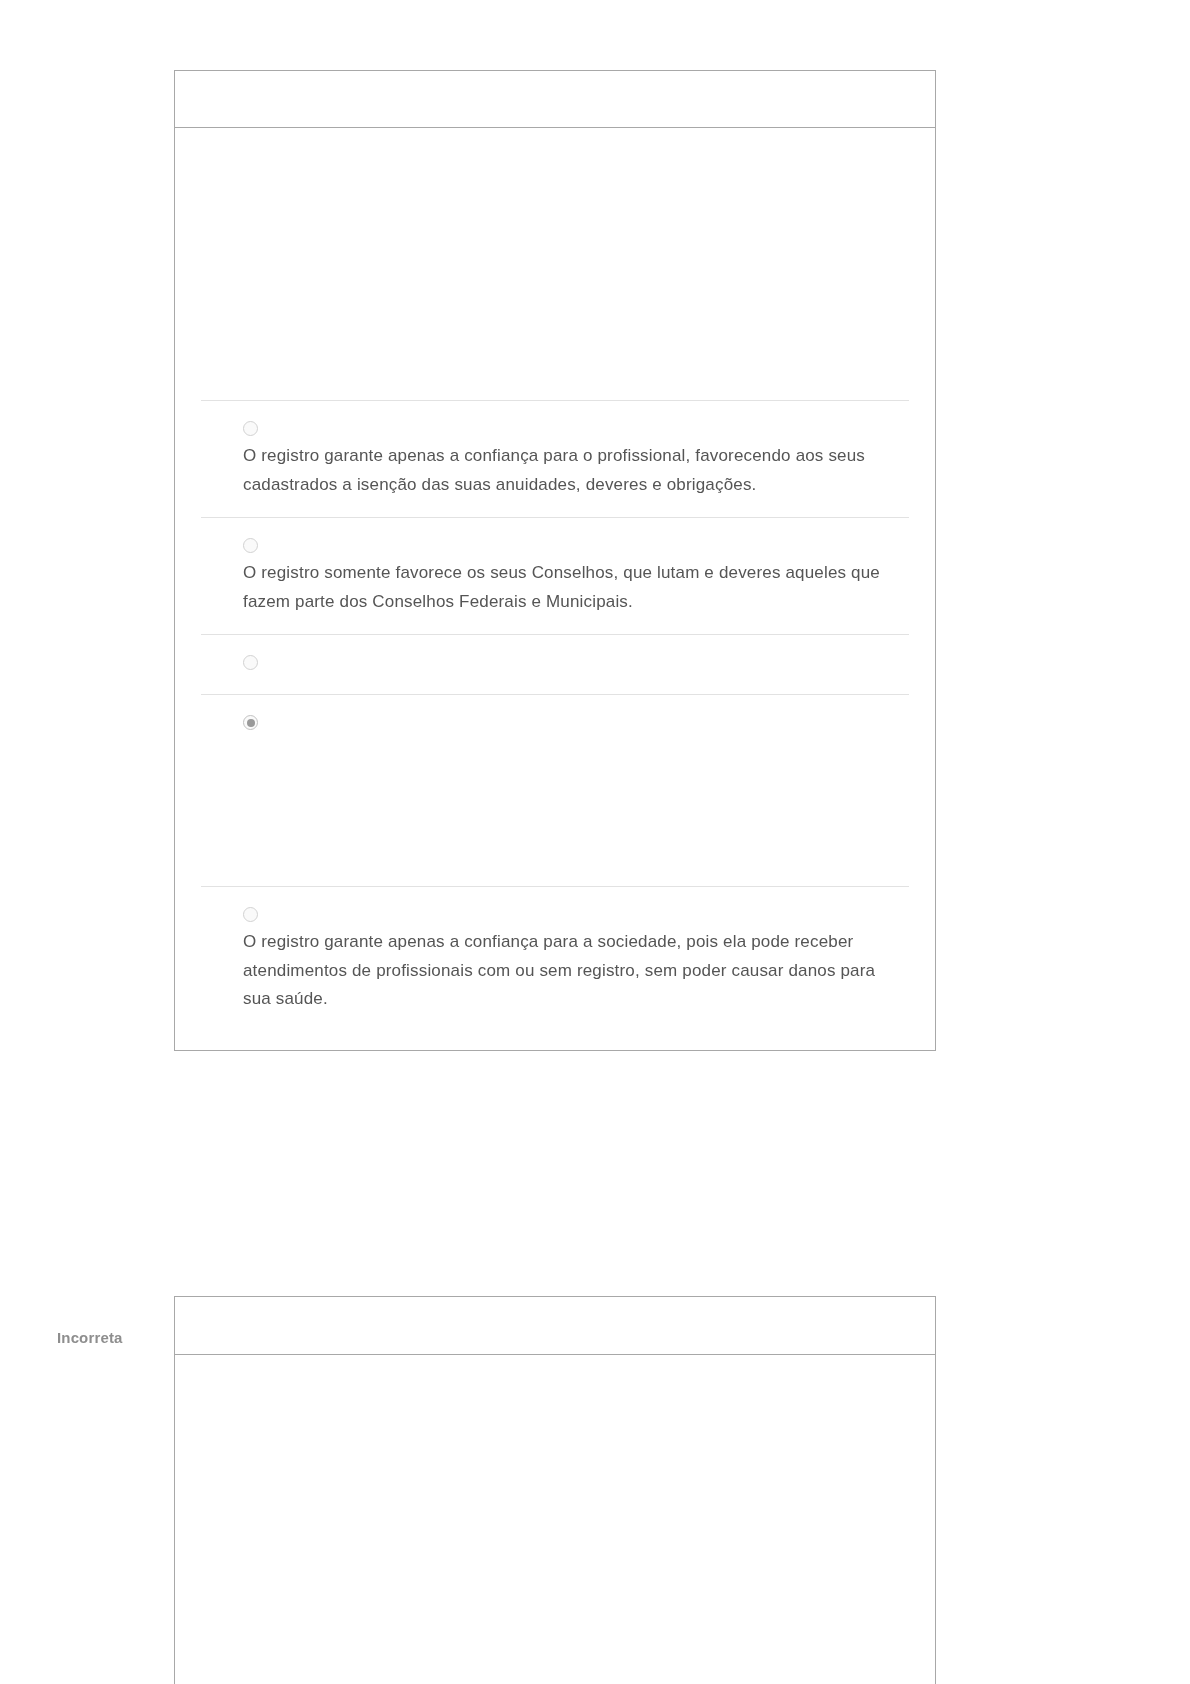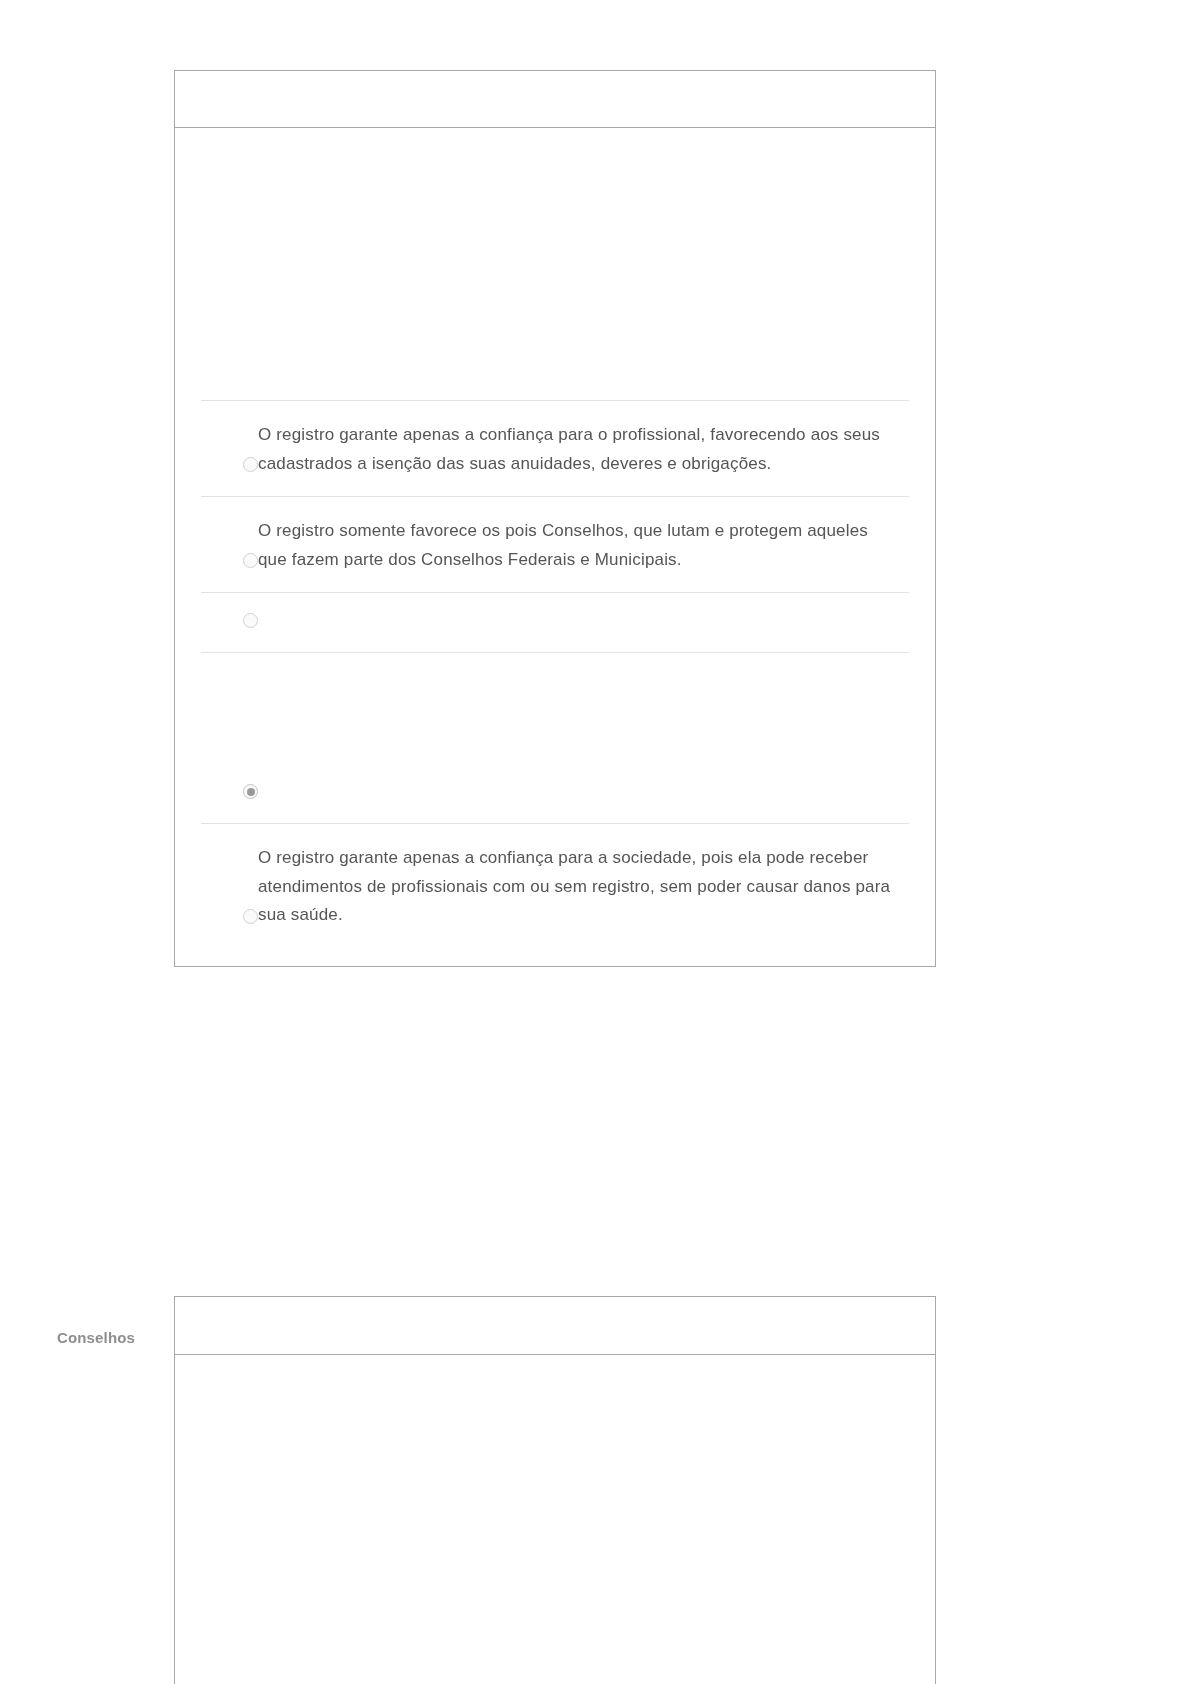--- a/index.html
+++ b/index.html
@@ -54,22 +54,22 @@
   }
 
   .option {
     border-top: 1px solid #e2e2e2;
     padding: 20px 0 18px 0;
     box-sizing: border-box;
   }
 
   .option-inner {
     display: flex;
-    align-items: flex-end;
-    flex-direction: row;
+    align-items: flex-start;
+    flex-direction: column;
     padding-left: 42px;
     position: relative;
   }
 
   .radio {
     width: 15px;
     height: 15px;
     border-radius: 50%;
     border: 1px solid #d2d2d2;
     background: #fafafa;
@@ -161,21 +161,21 @@
         <div class="option">
           <div class="option-inner">
             <span class="radio"></span>
             <span class="option-text">O registro garante apenas a confiança para o profissional, favorecendo aos seus cadastrados a isenção das suas anuidades, deveres e obrigações.</span>
           </div>
         </div>
 
         <div class="option">
           <div class="option-inner">
             <span class="radio"></span>
-            <span class="option-text">O registro somente favorece os pois Conselhos, que lutam e protegem aqueles que fazem parte dos Conselhos Federais e Municipais.</span>
+            <span class="option-text">O registro somente favorece os seus Conselhos, que lutam e deveres aqueles que fazem parte dos Conselhos Federais e Municipais.</span>
           </div>
         </div>
 
         <div class="option">
           <div class="option-inner">
             <span class="radio"></span>
           </div>
         </div>
 
         <div class="option blank">
@@ -189,20 +189,20 @@
           <div class="option-inner">
             <span class="radio"></span>
             <span class="option-text">O registro garante apenas a confiança para a sociedade, pois ela pode receber atendimentos de profissionais com ou sem registro, sem poder causar danos para sua saúde.</span>
           </div>
         </div>
 
       </div>
     </div>
   </div>
 
-  <div class="feedback-label">Conselhos</div>
+  <div class="feedback-label">Incorreta</div>
 
   <div class="feedback-card">
     <div class="feedback-header"></div>
     <div class="feedback-body"></div>
   </div>
 
 </div>
 
 </body></html>

